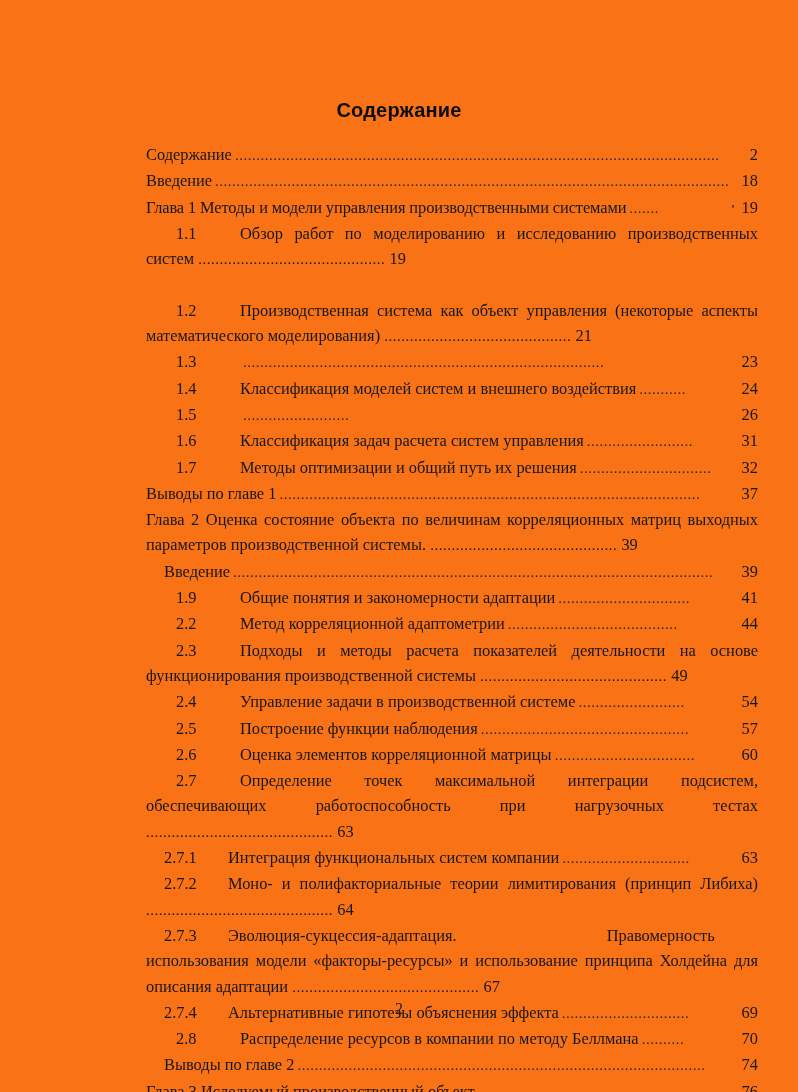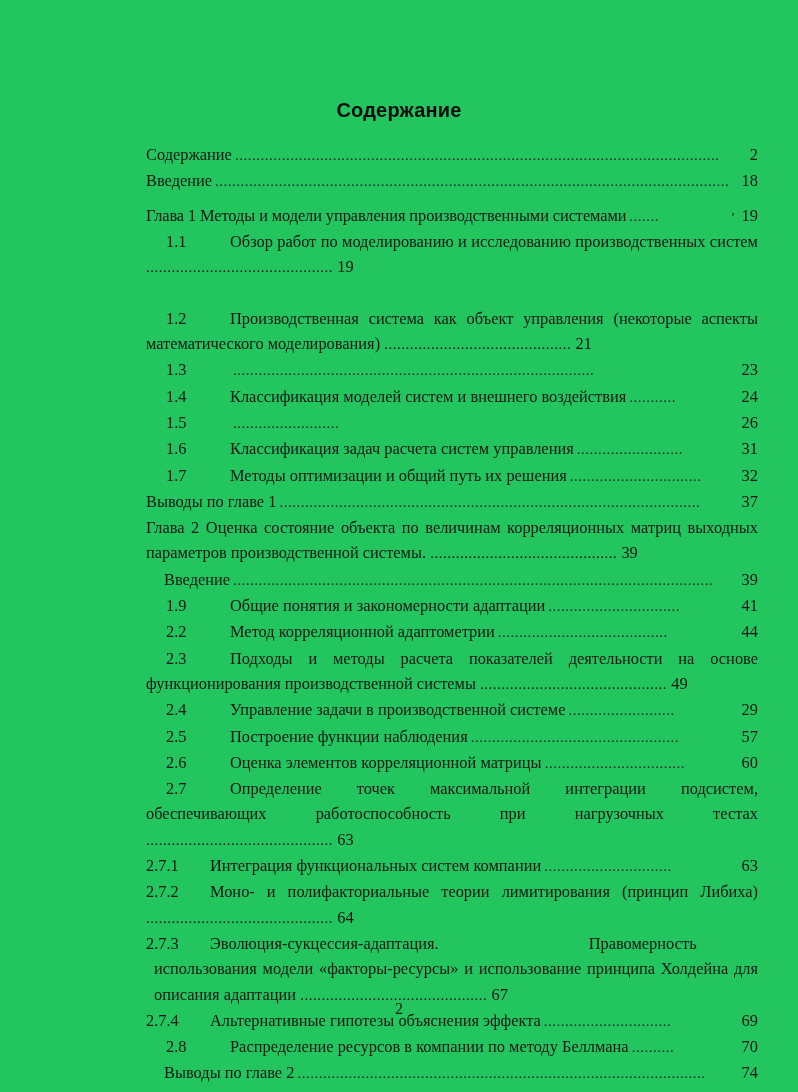--- a/index.html
+++ b/index.html
@@ -14,21 +14,21 @@
     position: relative;
     font-family: "Liberation Serif", "DejaVu Serif", serif;
     color: #1a1a1a;
     overflow: hidden;
   }
   .page {
     position: absolute;
     left: 0; top: 0;
     width: 798px;
     height: 1092px;
-    background: #22c55e;
+    background: #f97316;
   }
   .page-title {
     position: absolute;
     left: 0;
     top: 99px;
     width: 798px;
     text-align: center;
     font-family: "Liberation Sans", "DejaVu Sans", sans-serif;
     font-weight: bold;
     font-size: 20px;
@@ -86,31 +86,31 @@
     text-align: right;
     min-width: 22px;
     white-space: pre;
   }
   
   .lvl-0  { margin-left: 0px; }
   .lvl-0i { margin-left: 18px; }
   .num-col {
     display: inline-block;
     width: 64px;
-    margin-left: 20px;
+    margin-left: 30px;
   }
   .num-col-wide {
     display: inline-block;
     width: 64px;
-    margin-left: 0;
+    margin-left: 18px;
   }
   .hang {
     margin-left: 0px;
   }
-  .tight { letter-spacing: -0.1px; margin-top: 8px; }
+  .tight { letter-spacing: -0.1px; }
   .artifact {
     font-size: 13px;
     vertical-align: 3px;
     padding-right: 1px;
   }
   .folio {
     position: absolute;
     left: 0;
     top: 1000px;
     width: 798px;
@@ -259,21 +259,21 @@
       <div class="wrap-body last-left">
         <span class="num-col">2.3</span><span>Подходы и методы расчета показателей деятельности на основе функционирования производственной системы</span>
       <span class="wrap-dots" style="letter-spacing: 0.5px; font-size: 15px;"> ............................................ </span><span>49</span></div>
     </div>
 
     <div class="toc-entry">
       <div class="entry-line">
         <span class="num num-col">2.4</span>
         <span class="label">Управление задачи в производственной системе</span>
         <span class="dots">.........................</span>
-        <span class="pageno">29</span>
+        <span class="pageno">54</span>
       </div>
     </div>
 
     <div class="toc-entry">
       <div class="entry-line">
         <span class="num num-col">2.5</span>
         <span class="label">Построение функции наблюдения</span>
         <span class="dots">.................................................</span>
         <span class="pageno">57</span>
       </div>
@@ -306,21 +306,21 @@
     <div class="toc-entry">
       <div class="wrap-body last-left">
         <span class="num-col-wide">2.7.2</span><span>Моно- и полифакториальные теории лимитирования (принцип Либиха)</span>
       <span class="wrap-dots" style="letter-spacing: 0.5px; font-size: 15px;"> ............................................ </span><span>64</span></div>
     </div>
 
     <div class="toc-entry">
       <div style="white-space:nowrap;">
         <span class="num-col-wide">2.7.3</span><span>Эволюция-сукцессия-адаптация.</span><span class="gap-justify"></span><span>Правомерность</span>
       </div>
-      <div class="wrap-body last-left" style="margin-left:8px;">
+      <div class="wrap-body last-left" style="margin-left:0;">
         <span>использования модели «факторы-ресурсы» и использование принципа Холдейна для описания адаптации</span>
       <span class="wrap-dots" style="letter-spacing: 0.5px; font-size: 15px;"> ............................................ </span><span>67</span></div>
     </div>
 
     <div class="toc-entry">
       <div class="entry-line">
         <span class="num num-col-wide">2.7.4</span>
         <span class="label">Альтернативные гипотезы объяснения эффекта</span>
         <span class="dots">..............................</span>
         <span class="pageno">69</span>

